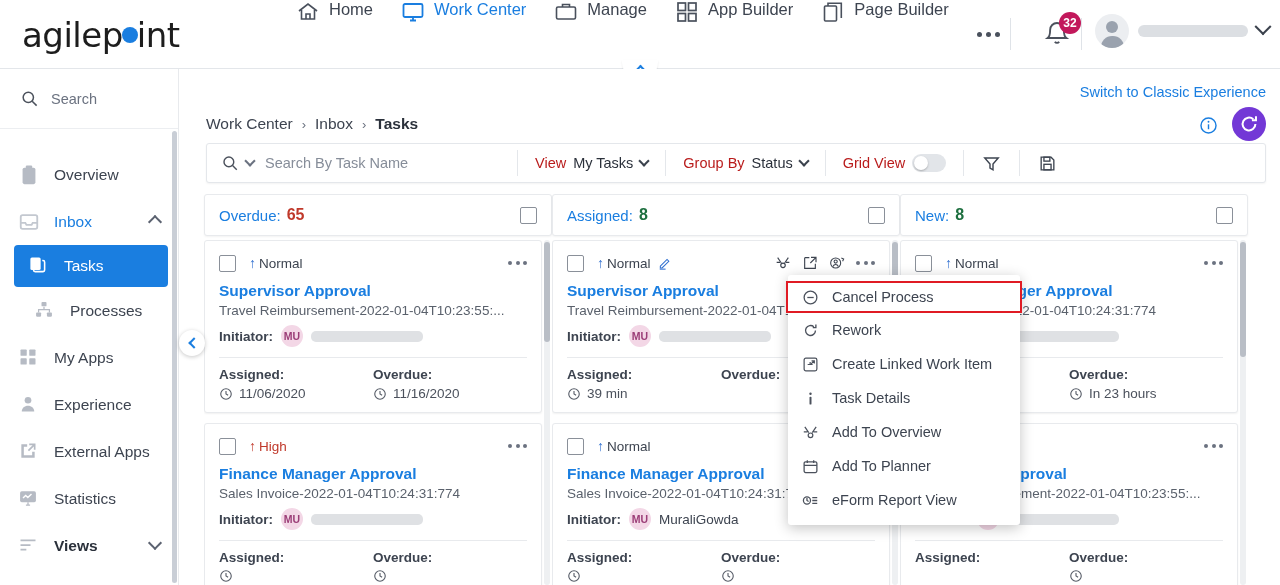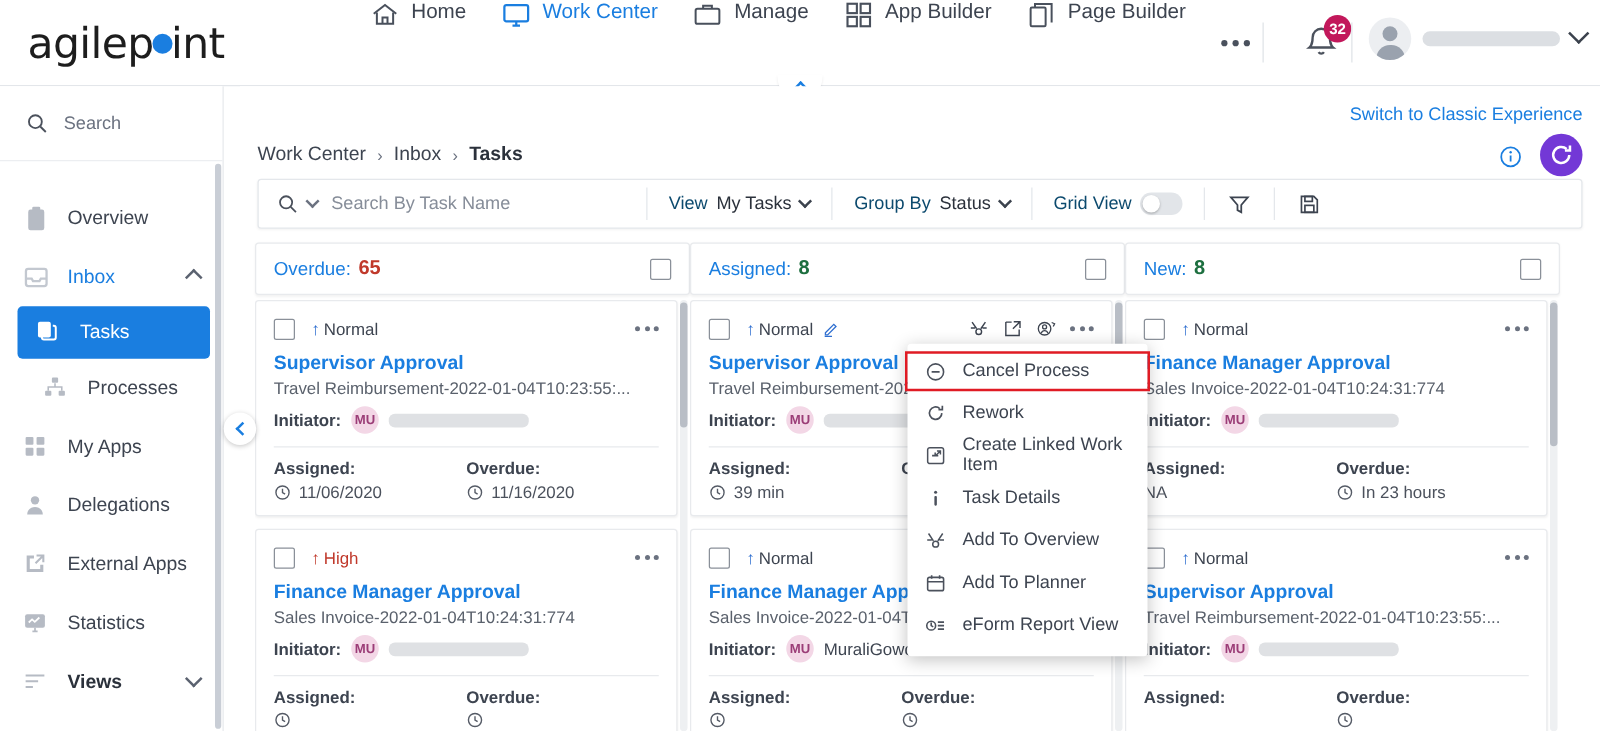--- a/index.html
+++ b/index.html
@@ -98,21 +98,21 @@
   
   #toolbar {
     position: absolute; left: 14px; top: 74px; width: 1060px; height: 40px;
     background: #fff; border: 1px solid #e4e7eb; border-radius: 3px; display: flex; align-items: center;
     box-shadow: 0 1px 2px rgba(0,0,0,.05);
   }
   .tb-search { display: flex; align-items: center; gap: 7px; padding-left: 14px; width: 310px; }
   .tb-search .ph { font-size: 14.5px; color: #868d99; }
   .tb-sep { width: 1px; height: 26px; background: #e4e7eb; }
   .tb-group { display: flex; align-items: center; gap: 7px; padding: 0 17px; cursor: pointer; }
-  .tb-lbl { font-size: 14.5px; color: #0c4a6e; }
+  .tb-lbl { font-size: 14.5px; color: #b91c1c; }
   .tb-val { font-size: 14.5px; color: #2b313b; }
   .chev-sm { width: 8px; height: 8px; border-right: 2px solid #3b424d; border-bottom: 2px solid #3b424d; transform: rotate(45deg); margin-top: -4px; }
   .toggle { width: 34px; height: 18px; border-radius: 9px; background: #e2e5e9; position: relative; }
   .toggle i { position: absolute; left: 2px; top: 2px; width: 14px; height: 14px; border-radius: 50%; background: #fff; box-shadow: 0 1px 2px rgba(0,0,0,.25); }
   .tb-icon { padding: 0 18px; cursor: pointer; display: flex; align-items: center; }
 
   
   #board { position: absolute; left: 12px; top: 125px; width: 1064px; height: 391px; display: flex; gap: 0; }
   .col { width: 348px; position: relative; }
   .col-head {
@@ -150,21 +150,21 @@
   .init-name { font-size: 13.5px; color: #3d4450; }
   .card-hr { height: 1px; background: #e8eaed; margin: 10px 0 9px 0; }
   .card-foot { display: flex; }
   .foot-col { width: 50%; }
   .foot-lbl { font-size: 13.5px; color: #3d4450; font-weight: bold; }
   .foot-val { font-size: 13.5px; color: #4b515c; margin-top: 4px; display: flex; align-items: center; gap: 6px; }
   .clock { width: 14px; height: 14px; flex: 0 0 14px; color: #555b66; }
 
   
   #ctx-menu {
-    position: absolute; left: 534px; top: 206px; width: 192px; background: #fff;
+    position: absolute; left: 596px; top: 206px; width: 232px; background: #fff;
     border-radius: 3px; box-shadow: 0 3px 14px rgba(0,0,0,.24); padding: 6px 0 8px 0; z-index: 30;
   }
   .ctx-item { display: flex; align-items: center; gap: 13px; height: 34px; padding: 0 14px; font-size: 14.5px; color: #3d4450; cursor: pointer; }
   .ctx-item .c-ico { width: 17px; height: 17px; flex: 0 0 17px; color: #4b515c; display: block; }
   .ctx-item.highlight { border: 2px solid #e01b24; margin: 0 -2px; height: 32px; }
   svg { display: block; }
 </style>
 </head>
 <body>
 
@@ -325,21 +325,21 @@
       <span class="s-txt">My Apps</span>
     </div>
 
     <div class="side-item">
       <span class="s-ico">
         <svg viewBox="0 0 24 24" width="20" height="20" fill="currentColor">
             <circle cx="12" cy="7.5" r="4"></circle>
             <path d="M4.5 21c0-4.2 3.4-7 7.5-7s7.5 2.8 7.5 7z"></path>
           </svg>
       </span>
-      <span class="s-txt">Delegations</span>
+      <span class="s-txt">Experience</span>
     </div>
 
     <div class="side-item">
       <span class="s-ico">
         <svg viewBox="0 0 24 24" width="20" height="20" fill="none" stroke="currentColor" stroke-width="2.4">
             <path d="M4 4h7v3H7v10h10v-4h3v7H4z" fill="currentColor" stroke="none"></path>
             <path d="M13.5 4H20v6.5M20 4l-7.5 7.5" stroke="currentColor" stroke-width="2"></path>
           </svg>
       </span>
       <span class="s-txt">External Apps</span>

